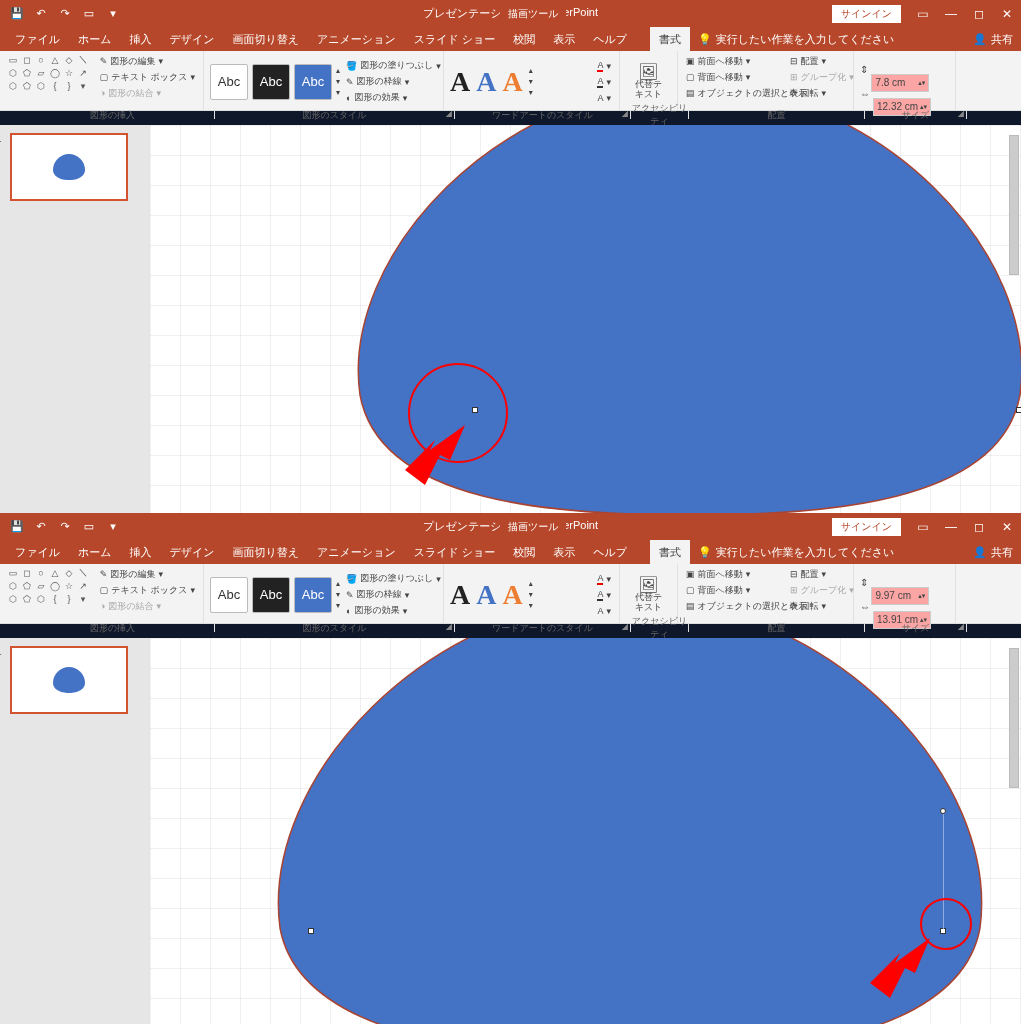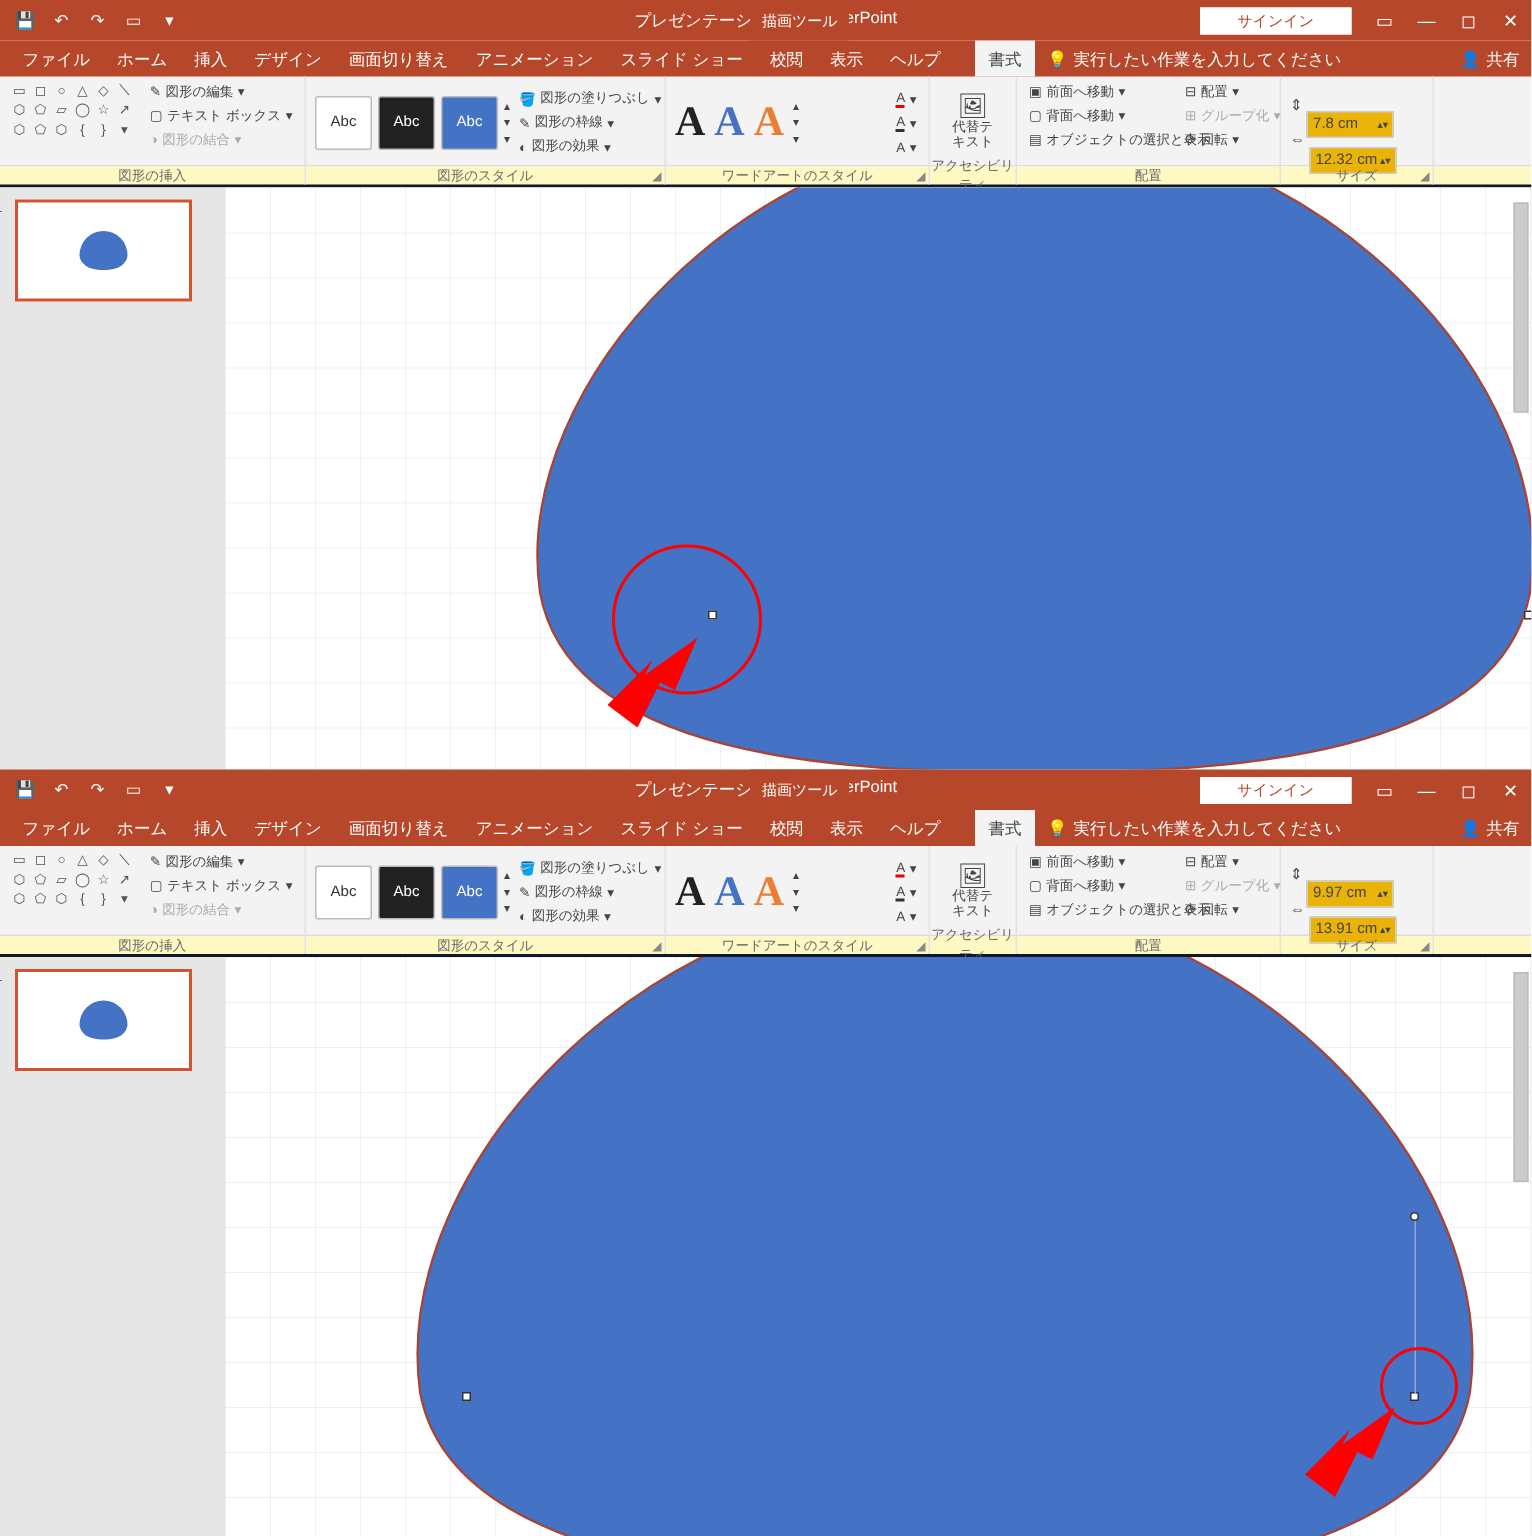--- a/index.html
+++ b/index.html
@@ -3,41 +3,41 @@
 <meta charset="utf-8">
 <style>
 * { margin: 0; padding: 0; box-sizing: border-box; font-family: "Yu Gothic UI", "Meiryo", sans-serif; }
 body { background: #fff; width: 1021px; }
 .app { width: 1021px; }
 .titlebar { height: 27px; background: #b7472a; display: flex; align-items: center; color: #fff; font-size: 11px; position: relative; }
 .qat { display: flex; gap: 2px; margin-left: 6px; }
 .qat .qbtn { width: 22px; height: 22px; display: flex; align-items: center; justify-content: center; cursor: pointer; }
 .title-center { position: absolute; left: 50%; transform: translateX(-50%); display: flex; gap: 4px; }
 .tool-tab { position: absolute; left: 500px; top: 0; background: #b7472a; height: 27px; display: flex; align-items: center; padding: 0 8px; font-size: 10px; }
-.signin { position: absolute; right: 120px; background: #fff; color: #b7472a; font-size: 10px; padding: 1px 24px; border: 1px solid #fff; }
+.signin { position: absolute; right: 120px; background: #fff; color: #b7472a; font-size: 10px; padding: 1px 8px; border: 1px solid #fff; }
 .winbtns { position: absolute; right: 0; display: flex; }
 .winbtns .wb { width: 28px; height: 27px; display: flex; align-items: center; justify-content: center; font-size: 12px; cursor: pointer; }
 .ribbon-tabs { height: 24px; background: #b7472a; display: flex; align-items: center; color: #fff; font-size: 11px; padding-left: 6px; position: relative; }
 .rtab { padding: 0 9px; height: 24px; display: flex; align-items: center; cursor: pointer; }
 .rtab.active { background: #f3f3f3; color: #444; }
 .ribbon-tabs .tell { display: flex; align-items: center; gap: 4px; margin-left: 8px; color: #fff; font-size: 11px; }
 .share { position: absolute; right: 8px; color: #fff; font-size: 11px; display:flex; align-items:center; gap:4px;}
 .ribbon { height: 60px; background: #f3f3f3; border-bottom: 1px solid #ddd; display: flex; font-size: 10px; color: #444; }
 .group { border-right: 1px solid #e1e1e1; padding: 2px 6px 0 6px; display: flex; flex-direction: column; justify-content: space-between; align-items: center; position: relative; }
-.group-label-row { height: 14px; background: #fef9c3; border-bottom: 2px solid #0f172a; display: flex; font-size: 10px; color: #666; }
+.group-label-row { height: 14px; background: #0f172a; border-bottom: 6px solid #0f172a; display: flex; font-size: 10px; color: #666; padding-left: 11px; }
 .glabel { border-right: 1px solid #e1e1e1; text-align: center; font-size: 9px; display:flex; align-items:center; justify-content:center; position:relative;}
 .shapes-gallery { display: grid; grid-template-columns: repeat(6, 14px); grid-template-rows: repeat(3, 13px); gap: 0px; }
 .shapes-gallery div { font-size: 9px; display: flex; align-items: center; justify-content: center; color: #555;}
 .small-stack { display: flex; flex-direction: column; gap: 0px; font-size: 9px; text-align: left; }
 .small-stack .row { display: flex; align-items: center; gap: 3px; height: 16px; padding: 0 2px; white-space: nowrap;}
 .style-gallery { display: flex; gap: 4px; align-items: center; }
-.style-swatch { width: 38px; height: 36px; border: 1px solid #bbb; display: flex; align-items: center; justify-content: center; font-size: 10px; border-radius: 2px;}
+.style-swatch { width: 38px; height: 36px; border: 1px solid #bbb; display: flex; align-items: center; justify-content: center; font-size: 13px; border-radius: 2px;}
 .wordart-gallery { display: flex; gap: 6px; align-items: center; }
 .wa { font-size: 28px; font-weight: bold; font-family: "Times New Roman", serif; }
-.size-input { width: 58px; height: 18px; background: #eab308; border: 1px solid #ccc; font-size: 10px; padding: 0 3px; display:flex; align-items:center; justify-content:space-between;margin-top:26px;}
+.size-input { width: 58px; height: 18px; background: #fca5a5; border: 1px solid #ccc; font-size: 10px; padding: 0 3px; display:flex; align-items:center; justify-content:space-between;margin-top:26px;}
 .size-row { display: flex; align-items: center; gap: 3px; height: 22px; }
 .dialog-launcher { position: absolute; right: 2px; bottom: 1px; font-size: 8px; color:#888; cursor:pointer;}
 .work { display: flex; height: 388px; background: #e6e6e6; }
 .thumbs { width: 150px; background: #e6e6e6; padding: 8px 10px; }
 .thumb { width: 118px; height: 68px; background: #fff; border: 2px solid #d35230; position: relative; display:flex; align-items:center; justify-content:center;}
 .thumb-num { position: absolute; left: -14px; top: 0; font-size: 10px; color: #555; }
 .canvas-wrap { flex: 1; background: #fff; position: relative; overflow: hidden; }
 .blob-thumb { width: 32px; height: 26px; background: #4472c4; border-radius: 55% 55% 48% 48% / 68% 68% 42% 42%; }
 .grid-pattern {
   background-image:

